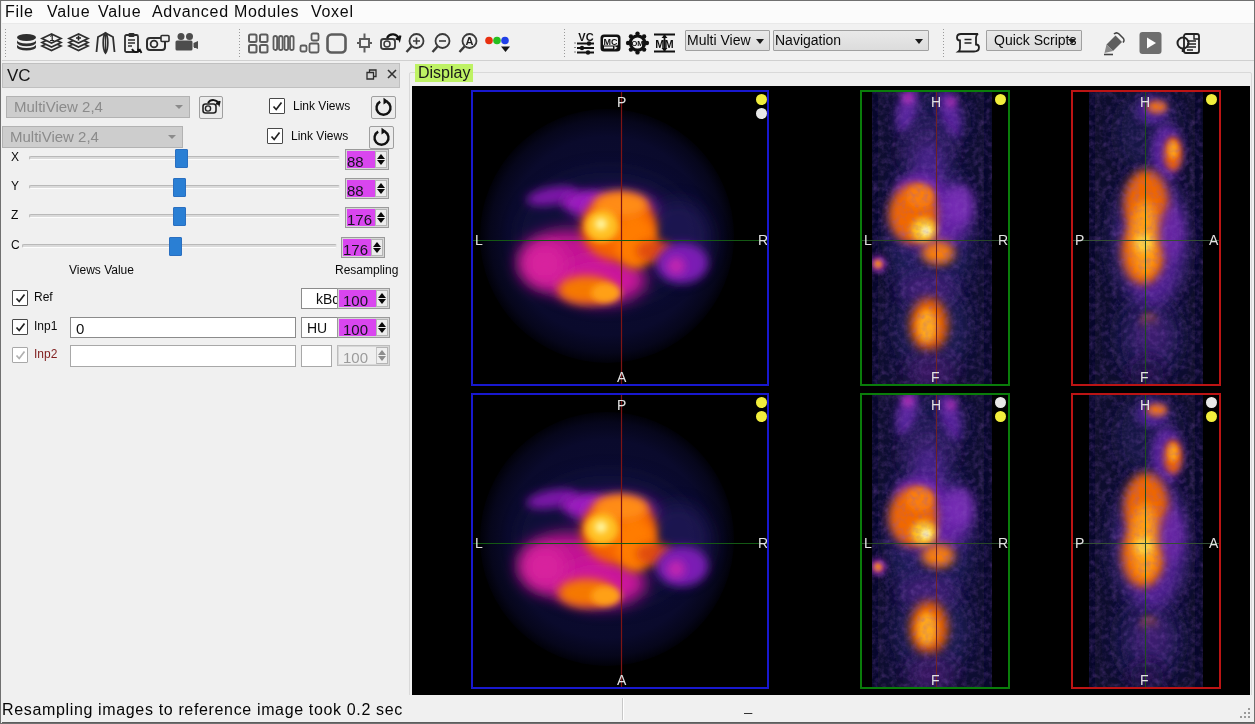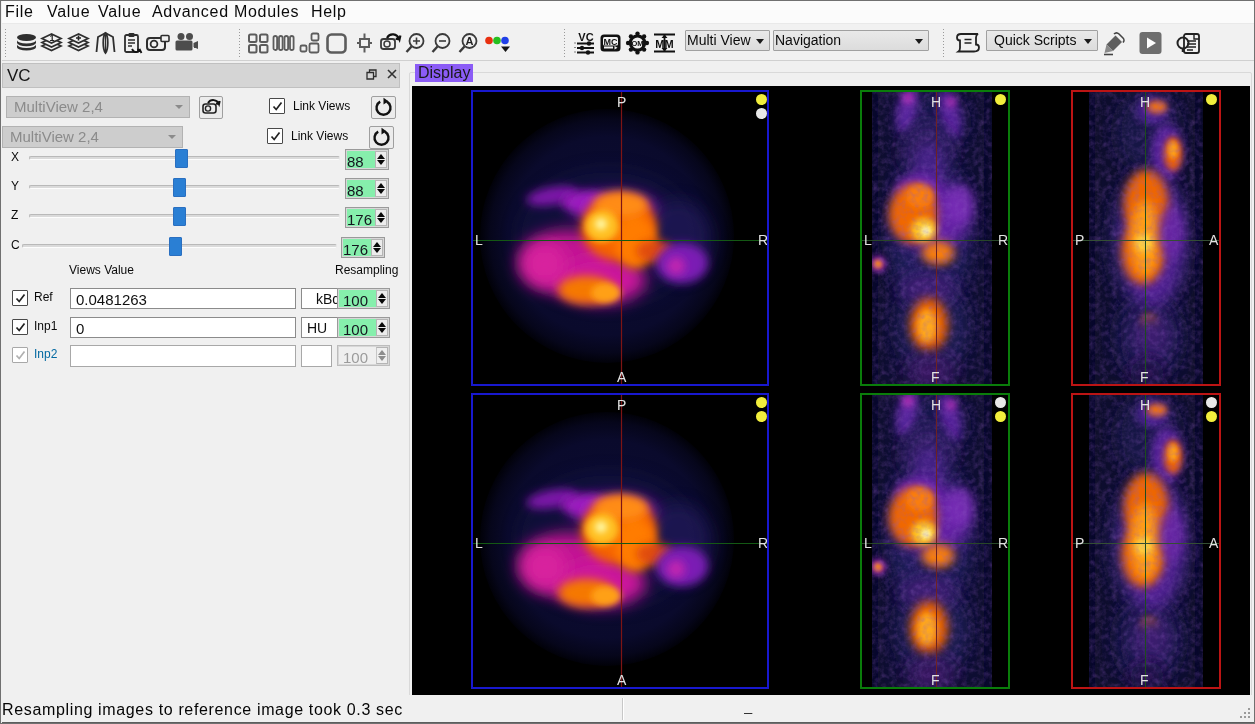--- a/index.html
+++ b/index.html
@@ -17,48 +17,48 @@
 #leftpanel{position:absolute;left:1px;top:60px;width:398px;height:643px;background:#f0f0f0}
 #vctitle{position:absolute;left:0;top:2px;width:398px;height:25px;background:#d5d5d5;border:1px solid #c0c0c0;color:#151515;font-size:17px;padding:2px 0 0 4px}
 .ckb{position:absolute;width:16px;height:16px;background:#fff;border:1px solid #494949;border-radius:1px}
 .ckb svg{position:absolute;left:1px;top:1px}
 .btn{position:absolute;background:#ececec;border:1px solid #9f9f9f;border-radius:2px}
 .dcombo{position:absolute;height:22px;background:#cdcdcd;border:1px solid #b2b2b2;color:#8b8b8b;font-size:15px;line-height:20px;padding-left:7px}
 .dcombo .car{position:absolute;right:6px;top:8px;width:0;height:0;border-left:4px solid transparent;border-right:4px solid transparent;border-top:4px solid #8b8b8b}
 .lbl{position:absolute;color:#0a0a0a;font-size:12px;white-space:nowrap}
 .groove{position:absolute;height:4px;border:1px solid #b9b9b9;border-bottom-color:#fdfdfd;border-right-color:#e8e8e8;background:#dadada;border-radius:2px}
 .handle{position:absolute;width:13px;height:19px;background:#2a7fd4;border:1px solid #2a6fc0;border-radius:1px}
-.spin{position:absolute;width:44px;height:21px;background:#86efac;border:1px solid #9a9a9a;box-shadow:inset 0 0 0 1px #d7d7d7;font-size:15px;color:#14141e}
+.spin{position:absolute;width:44px;height:21px;background:#d946ef;border:1px solid #9a9a9a;box-shadow:inset 0 0 0 1px #d7d7d7;font-size:15px;color:#14141e}
 .spin .v{position:absolute;left:1px;top:3px}
 .spin .ar{position:absolute;right:1px;top:1px;width:12px;height:17px;background:#ececec;border:1px solid #b5b5b5}
 .spin .up,.spin .dn{position:absolute;left:1px;width:0;height:0;border-left:4px solid transparent;border-right:4px solid transparent}
 .spin .up{top:2px;border-bottom:5px solid #090909}
 .spin .dn{bottom:2px;border-top:5px solid #090909}
 .field{position:absolute;background:#fff;border:1px solid #8b8b8b;font-size:15px;color:#101010;padding:2px 0 0 5px}
 .unit{font-size:14px!important}
 
 #displayarea{position:absolute;left:399px;top:60px;width:854px;height:643px;background:#f0f0f0}
 #dispbox{position:absolute;left:9px;top:11px;width:843px;height:626px;border:1px solid #d9d9d9;border-radius:2px}
-#displabel{position:absolute;left:5px;top:-9px;background:#8b5cf6;padding:0 3px;font-size:16px;color:#1a1a1a}
+#displabel{position:absolute;left:5px;top:-9px;background:#bef264;padding:0 3px;font-size:16px;color:#1a1a1a}
 #canvas{position:absolute;left:411px;top:85px;width:838px;height:609px;background:#000}
 .view{position:absolute}
 .dot{position:absolute;width:11px;height:11px;border-radius:50%}
 
 #statusbar{position:absolute;left:1px;top:694px;width:1252px;height:29px;background:#f0f0f0;border-bottom:2px solid #5d5d5d}
 #statusbar .txt{position:absolute;left:0;top:6px;font-size:16px;letter-spacing:0.65px;color:#050505}
 #stsep{position:absolute;left:620px;top:3px;width:2px;height:22px;background:#c7c7c7;border-right:1px solid #fff}
 #stdash{position:absolute;left:742px;top:8px;font-size:15px;color:#333}
 </style></head>
 <body>
 <div id="menubar">
   <span style="left:3px">File</span>
   <span style="left:45px">Value</span>
   <span style="left:96px">Value</span>
   <span style="left:150px">Advanced Modules</span>
-  <span style="left:309px">Help</span>
+  <span style="left:309px">Voxel</span>
 </div>
 <div id="toolbar">
   <div class="tsep" style="left:2px"></div>
   <div class="tsep" style="left:236px"></div>
   <div class="tsep" style="left:561px"></div>
   <div class="tsep" style="left:940px"></div>
   <svg class="ticon" style="left:12px" width="25" height="24" viewBox="0 0 25 24">
       <g fill="#2e2e2e">
         <ellipse cx="12.5" cy="6.5" rx="9.5" ry="3.4"></ellipse>
         <path d="M3 9.2 a9.5 3.4 0 0 0 19 0 v2.6 a9.5 3.4 0 0 1 -19 0z"></path>
@@ -226,21 +226,21 @@
     </svg>
   <svg class="ticon" style="left:1173px" width="28" height="26" viewBox="0 0 28 26">
       <rect x="9" y="3" width="15" height="19" rx="2" fill="#f1f1f1" stroke="#222" stroke-width="1.8"></rect>
       <path d="M19 3 v5 h5" fill="none" stroke="#222" stroke-width="1.4"></path>
       <path d="M12 10 h9 M12 13 h9 M12 16 h9 M12 19 h6" stroke="#222" stroke-width="1.3"></path>
       <circle cx="8" cy="12" r="5.5" fill="none" stroke="#222" stroke-width="2"></circle>
       <path d="M8 17.5 L8 21" stroke="#222" stroke-width="2.5"></path>
     </svg>
   <div class="combo" style="left:683px;top:6px;width:85px;height:21px">Multi View<div class="car"></div></div>
   <div class="combo" style="left:771px;top:6px;width:156px;height:21px">Navigation<div class="car"></div></div>
-  <div class="combo" style="left:984px;top:6px;width:112px;height:21px;padding-left:7px">Quick Scripts<div class="car"></div></div>
+  <div class="combo" style="left:984px;top:6px;width:96px;height:21px;padding-left:7px">Quick Scripts<div class="car"></div></div>
 </div>
 <div id="leftpanel">
   <div id="vctitle">VC</div>
   <svg class="abs" style="left:363px;top:7px" width="13" height="13" viewBox="0 0 13 13">
       <path d="M2 4.5 h6.5 v6.5 h-6.5z M4.5 4.5 v-2.5 h6.5 v6.5 h-2.5" fill="none" stroke="#2d2d2d" stroke-width="1.3"></path>
     </svg>
   <svg class="abs" style="left:384px;top:7px" width="12" height="12" viewBox="0 0 12 12">
       <path d="M2 2 L10 10 M10 2 L2 10" stroke="#333" stroke-width="1.6"></path>
     </svg>
   <div class="dcombo" style="left:4px;top:35px;width:184px">MultiView 2,4<div class="car"></div></div>
@@ -317,21 +317,20 @@
       </span>
     </div>
   <div class="lbl" style="left:67px;top:202px">Views Value</div>
   <div class="lbl" style="left:333px;top:202px">Resampling</div>
   <div class="ckb" style="left:10px;top:229px">
       <svg width="13" height="13" viewBox="0 0 13 13">
         <path d="M2.5 6.5 L5.2 9.5 L10.5 2.5" fill="none" stroke="#222" stroke-width="1.7"></path>
       </svg>
     </div>
   <div class="lbl" style="left:32px;top:229px">Ref</div>
-  <div class="field" style="left:68px;top:227px;width:226px;height:21px">0.0481263</div>
   <div class="field unit" style="left:299px;top:227px;width:39px;height:21px;padding-left:14px">kBq</div>
   <div class="spin" style="left:335px;top:227px;width:53px">
       <span class="v" style="left:5px">100</span>
       <span class="ar">
         <span class="up"></span>
         <span class="dn"></span>
       </span>
     </div>
   <div class="ckb" style="left:10px;top:258px">
       <svg width="13" height="13" viewBox="0 0 13 13">
@@ -346,21 +345,21 @@
       <span class="ar">
         <span class="up"></span>
         <span class="dn"></span>
       </span>
     </div>
   <div class="ckb" style="left:10px;top:286px;border-color:#a8a8a8">
       <svg width="13" height="13" viewBox="0 0 13 13">
         <path d="M2.5 6.5 L5.2 9.5 L10.5 2.5" fill="none" stroke="#b0b0b0" stroke-width="1.7"></path>
       </svg>
     </div>
-  <div class="lbl" style="left:32px;top:286px;color:#0369a1">Inp2</div>
+  <div class="lbl" style="left:32px;top:286px;color:#7f1d1d">Inp2</div>
   <div class="field" style="left:68px;top:284px;width:226px;height:22px;border-color:#a8a8a8"></div>
   <div class="field" style="left:299px;top:284px;width:31px;height:22px;border-color:#a8a8a8"></div>
   <div class="spin" style="left:335px;top:284px;width:53px;background:#efefef;border-color:#bdbdbd;color:#9b9b9b">
       <span class="v" style="left:5px">100</span>
       <span class="ar" style="background:#efefef;border-left-color:#c6c6c6">
         <span class="up" style="border-bottom-color:#8d8d8d"></span>
         <span class="dn" style="border-top-color:#8d8d8d"></span>
       </span>
     </div>
 </div>
@@ -538,21 +537,21 @@
   </div>
   <div class="view" style="left:659px;top:307px;width:150px;height:296px;border:2px solid #bc1414">
     <svg width="146" height="292">
         <use href="#sagittal"></use>
       </svg>
     <div class="dot" style="left:133px;top:2px;background:#e8e8e8"></div>
     <div class="dot" style="left:133px;top:16px;background:#f2ee3c"></div>
   </div>
 </div>
 <div id="statusbar">
-  <div class="txt">Resampling images to reference image took 0.3 sec</div>
+  <div class="txt">Resampling images to reference image took 0.2 sec</div>
   <div id="stsep"></div>
   <div id="stdash">–</div>
   <svg style="position:absolute;right:3px;bottom:3px" width="12" height="12">
       <g fill="#9b9b9b">
         <rect x="9" y="9" width="2" height="2"></rect>
         <rect x="9" y="5" width="2" height="2"></rect>
         <rect x="5" y="9" width="2" height="2"></rect>
         <rect x="9" y="1" width="2" height="2"></rect>
         <rect x="1" y="9" width="2" height="2"></rect>
         <rect x="5" y="5" width="2" height="2"></rect>

